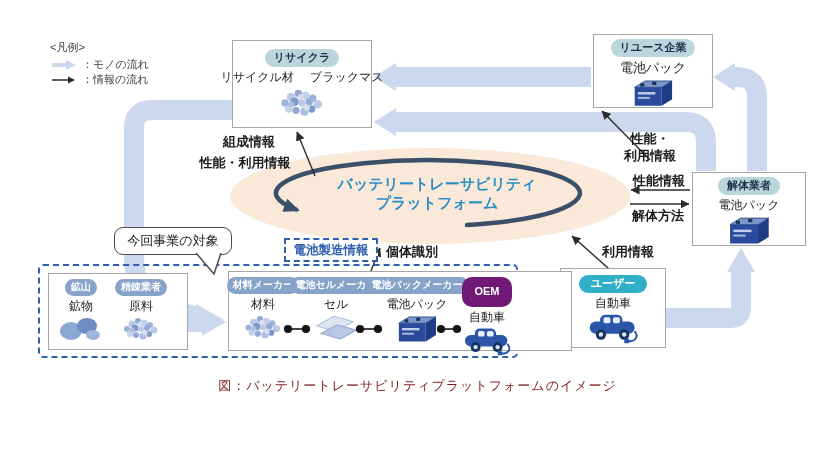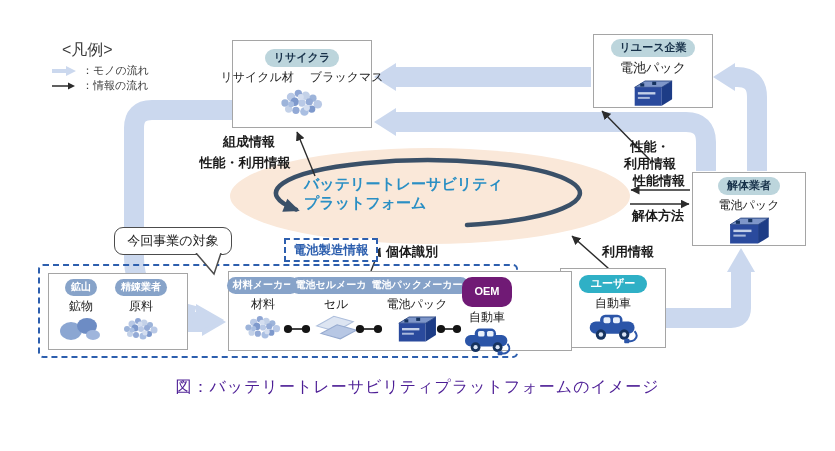--- a/index.html
+++ b/index.html
@@ -13,29 +13,29 @@
   .pill.slate{background:#87a3c9;color:#ffffff;font-size:10px;padding:2px 6px;}
   .pill.navy{background:#701a75;color:#ffffff;font-size:11px;padding:8px 12px;}
   .pill.teal{background:#2fb0c6;color:#ffffff;font-size:11px;padding:2px 12px;}
   .item-lbl{font-size:12px;color:#1d1d1d;margin-top:2px;white-space:nowrap;}
   .row{display:flex;gap:16px;}
   .blbl{position:absolute;font-weight:bold;color:#1b1b1b;font-size:13px;white-space:nowrap;z-index:4;}
   .center{text-align:center;}
   .region{position:absolute;border:2.5px dashed #2d5fae;border-radius:5px;z-index:2;background:none;box-sizing:border-box;}
   .mfg-box{position:absolute;border:2px dashed #2d5fae;background:#fff;color:#2d5fae;font-weight:bold;
            font-size:12.5px;display:flex;align-items:center;justify-content:center;z-index:4;box-sizing:border-box;white-space:nowrap;}
-  .platform-title{position:absolute;left:304px;top:174px;width:250px;z-index:2;text-align:left;
+  .platform-title{position:absolute;left:312px;top:174px;width:250px;z-index:2;text-align:center;
                   color:#2a8fc4;font-weight:bold;font-size:15px;line-height:19px;}
   .callout{position:absolute;left:114px;top:227px;width:118px;height:28px;border:1.5px solid #4c4c4c;border-radius:9px;
            background:#fff;display:flex;align-items:center;justify-content:center;font-size:13px;color:#222;z-index:4;box-sizing:border-box;text-align:right;}
   .legend{position:absolute;left:50px;top:40px;z-index:2;color:#3a3a3a;}
-  .legend .ttl{font-size:16px;margin-bottom:2px;margin-left:12px;}
+  .legend .ttl{font-size:11px;margin-bottom:2px;}
   .legend .lrow{display:flex;align-items:center;gap:4px;font-size:11px;height:15px;}
-  .caption{position:absolute;left:0;top:377px;width:835px;text-align:center;color:#4c1d95;
-           font-size:16px;letter-spacing:1px;z-index:2;}
+  .caption{position:absolute;left:0;top:377px;width:835px;text-align:center;color:#7f1d1d;
+           font-size:13px;letter-spacing:1px;z-index:2;}
   .mcol{position:absolute;top:5px;display:flex;flex-direction:column;align-items:center;}
   .chain{position:absolute;left:0;top:0;z-index:4;pointer-events:none;}
   .tailsvg{position:absolute;left:192px;top:253px;z-index:5;}
 </style>
 </head>
 <body>
 
 <div class="stage">
 
   <svg class="bg" width="835" height="451" viewBox="0 0 835 451">
@@ -244,21 +244,21 @@
     </svg>
   </div>
 
   <div class="platform-title">
     <span style="display:block;">バッテリートレーサビリティ</span>
     <span style="display:block;">プラットフォーム</span>
   </div>
 
   <div class="blbl center" style="left:203px;top:133px;width:92px;">組成情報</div>
   <div class="blbl center" style="left:182px;top:154px;width:126px;">性能・利用情報</div>
-  <div class="blbl center" style="left:614px;top:130px;width:72px;line-height:17px;margin-top:8px;">
+  <div class="blbl center" style="left:614px;top:130px;width:72px;line-height:17px;">
     <span style="display:block;">性能・</span>
     <span style="display:block;">利用情報</span>
   </div>
   <div class="blbl" style="left:633px;top:172px;">性能情報</div>
   <div class="blbl" style="left:632px;top:207px;">解体方法</div>
   <div class="blbl" style="left:602px;top:243px;">利用情報</div>
   <div class="blbl" style="left:386px;top:243px;">個体識別</div>
 
   <div class="mfg-box" style="left:284px;top:238px;width:94px;height:24px;">電池製造情報</div>
 

